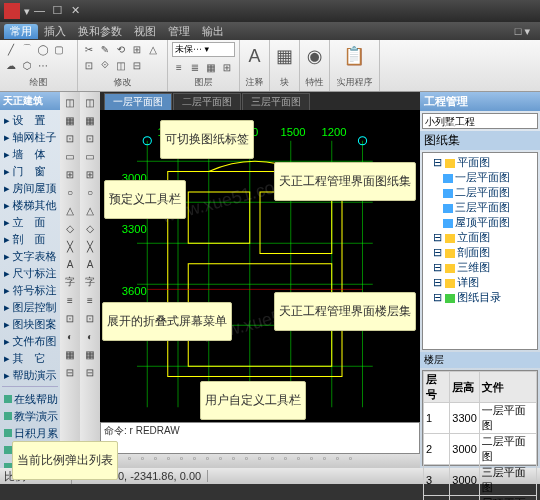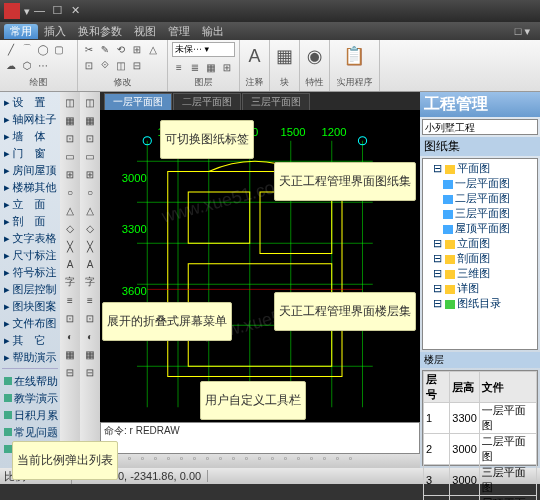--- a/index.html
+++ b/index.html
@@ -30,21 +30,21 @@
 .tabs{height:18px;background:#2a2a2a;display:flex;align-items:flex-end;padding:0 4px}
 .tabs .tab{padding:1px 8px;font-size:10px;color:#aaa;cursor:pointer;border:1px solid #555;border-bottom:none;background:#333;margin-right:1px}
 .tabs .tab.act{background:#5a8cc0;color:#fff}
 .canvas{position:absolute;top:18px;left:0;right:0;bottom:30px}
 .canvas svg{width:100%;height:100%}
 .callout{position:absolute;background:#ffffcc;border:1px solid #cc9;padding:10px 4px;font-size:12px;color:#333;white-space:nowrap;border-radius:2px}
 .cmdline{position:absolute;bottom:14px;left:0;right:0;height:32px;background:#fff;border:1px solid #888;font-size:10px;padding:1px 3px;color:#333}
 .htool{position:absolute;bottom:0;left:0;right:0;height:14px;background:linear-gradient(#e0e0e0,#c8c8c8);display:flex;gap:1px;padding:0 2px}
 .htool .t{width:12px;height:12px;font-size:8px;color:#555;cursor:pointer}
 .rightpanel{width:120px;background:linear-gradient(#e0e8f0,#c8d4e0);display:flex;flex-direction:column}
-.rphead{background:linear-gradient(#9ac0e8,#6a9cd0);color:#fff;padding:2px 4px;font-size:16px;font-weight:bold}
+.rphead{background:linear-gradient(#9ac0e8,#6a9cd0);color:#fff;padding:2px 4px;font-size:11px;font-weight:bold}
 .rpcombo{margin:2px;height:16px;background:#fff;border:1px solid #888;font-size:10px;padding:1px 2px}
 .rptree{flex:1;background:#fff;margin:2px;border:1px solid #888;font-size:10px;padding:2px;overflow:hidden}
 .rptree div{padding:0 0 0 8px;color:#003366;white-space:nowrap}
 .rptree .ind1{padding-left:18px}
 .rptree .ico{display:inline-block;width:10px;height:9px;margin-right:2px;vertical-align:middle}
 .rptree .ico.y{background:#fc3}
 .rptree .ico.b{background:#4af}
 .rptree .ico.g{background:#4c4}
 .rptable{height:96px;background:#fff;margin:2px;border:1px solid #888;font-size:9px}
 .rptable table{width:100%;border-collapse:collapse}
@@ -126,20 +126,21 @@
     <div class="lbl">特性</div>
   </div>
   <div class="rgroup" style="width:50px;align-items:center">
     <div class="icn big">📋</div>
     <div class="lbl">实用程序</div>
   </div>
 </div>
 
 <div class="mainrow">
   <div class="leftpanel">
+    <div class="lphead">天正建筑</div>
     <div class="lplist" id="lplist">
         <div>▸ 设　置</div>
         <div>▸ 轴网柱子</div>
         <div>▸ 墙　体</div>
         <div>▸ 门　窗</div>
         <div>▸ 房间屋顶</div>
         <div>▸ 楼梯其他</div>
         <div>▸ 立　面</div>
         <div>▸ 剖　面</div>
         <div>▸ 文字表格</div>
@@ -240,20 +241,21 @@
         </g>
         <g stroke="#0ff" fill="none">
             <circle cx="40" cy="30" r="4"></circle>
             <circle cx="250" cy="30" r="4"></circle>
           </g>
       </svg>
       <div class="wm" style="top:80px;left:60px">www.xue51.com</div>
       <div class="wm" style="top:200px;left:100px">www.xue51.com</div>
     </div>
     <div class="callout" style="top:28px;left:60px">可切换图纸标签</div>
+    <div class="callout" style="top:88px;left:4px">预定义工具栏</div>
     <div class="callout" style="top:70px;right:4px">天正工程管理界面图纸集</div>
     <div class="callout" style="top:210px;left:2px">展开的折叠式屏幕菜单</div>
     <div class="callout" style="top:200px;right:4px">天正工程管理界面楼层集</div>
     <div class="callout" style="bottom:48px;left:100px">用户自定义工具栏</div>
     <div class="cmdline">命令: r REDRAW</div>
     <div class="htool" id="htool">
         <div class="t">▫</div>
         <div class="t">▫</div>
         <div class="t">▫</div>
         <div class="t">▫</div>

